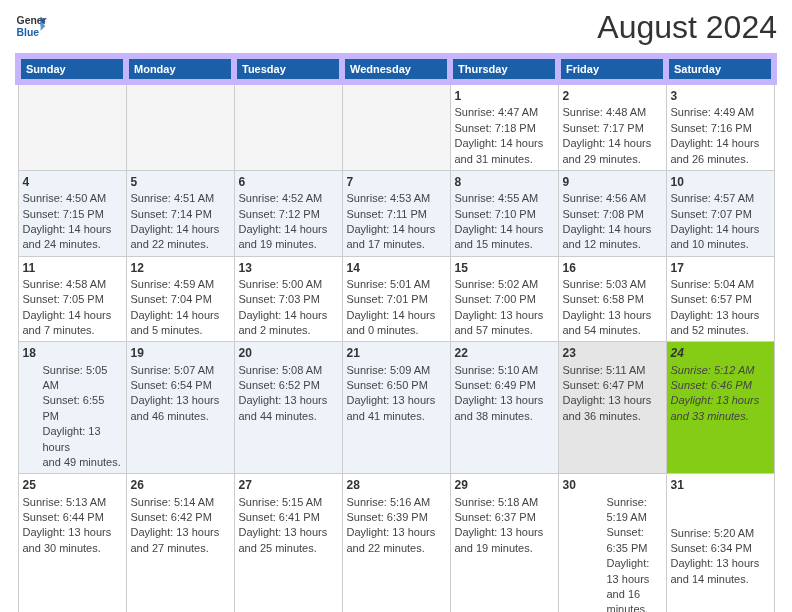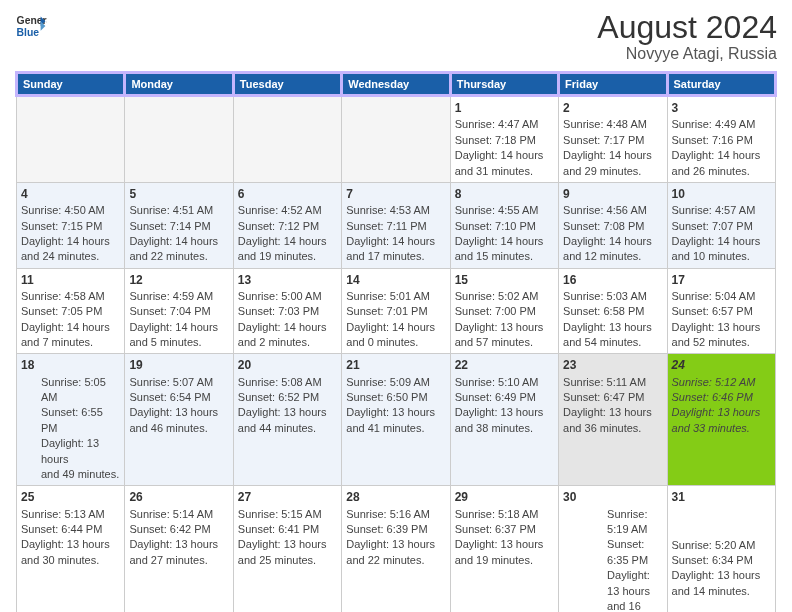--- a/index.html
+++ b/index.html
@@ -48,21 +48,21 @@
       border-collapse: collapse;
       table-layout: fixed;
     }
     .calendar th {
       background: #1a5fa8;
       color: #fff;
       font-size: 11px;
       font-weight: bold;
       padding: 4px 5px;
       text-align: left;
-      border: 3px solid #c4b5fd;
+      border: 6px solid #c4b5fd;
     }
     .calendar td {
       border: 1px solid #ccc;
       vertical-align: top;
       padding: 3px 4px;
       font-size: 9.5px;
       line-height: 1.35;
       height: 82px;
       width: calc(100% / 7);
       background: #fff;
@@ -91,21 +91,20 @@
     <div class="logo">
       <svg class="logo-icon" viewBox="0 0 40 40">
         <text x="2" y="18" font-size="13" font-weight="bold" fill="#333" font-family="Arial">General</text>
         <text x="2" y="32" font-size="13" font-weight="bold" fill="#1a5fa8" font-family="Arial">Blue</text>
         <polygon points="32,8 38,14 32,20" fill="#1a5fa8"></polygon>
         <polygon points="32,14 38,20 32,26" fill="#5599cc"></polygon>
       </svg>
     </div>
     <div class="title-block">
       <div class="month-title">August 2024</div>
-      <div class="location-title">Novyye Atagi, Russia</div>
     </div>
   </div>
 
   <table class="calendar">
     <thead>
       <tr>
         <th>Sunday</th>
         <th>Monday</th>
         <th>Tuesday</th>
         <th>Wednesday</th>

